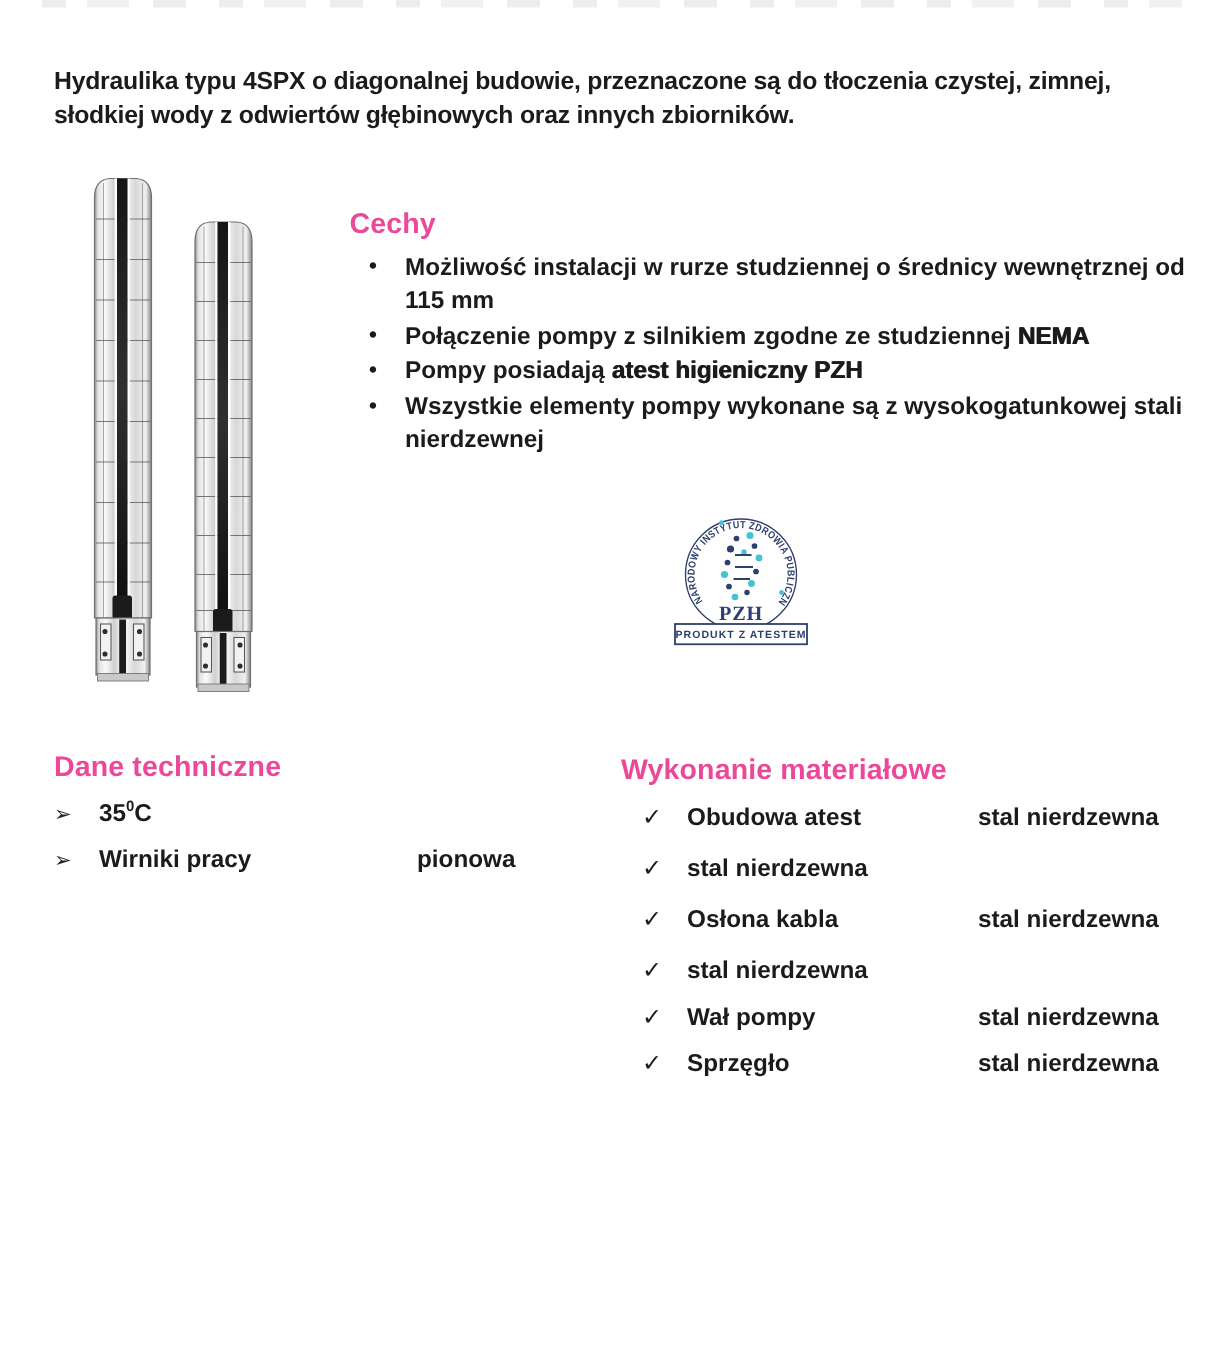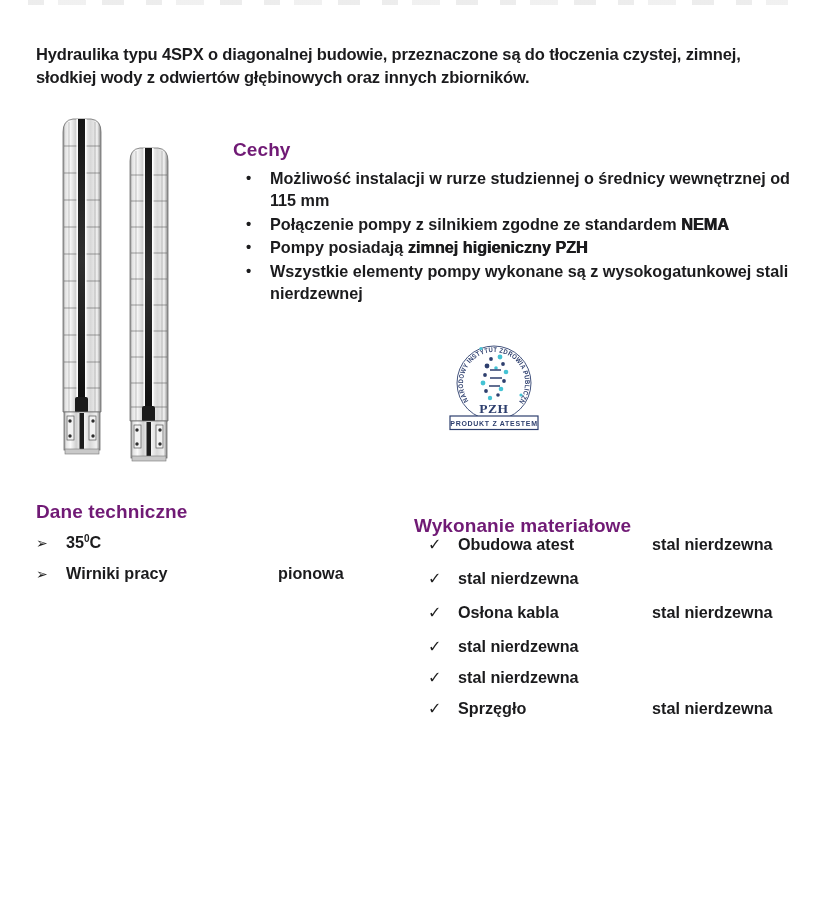--- a/index.html
+++ b/index.html
@@ -13,41 +13,41 @@
     background:repeating-linear-gradient(90deg,#9a9a9a 0 16px,transparent 16px 30px,#b0b0b0 30px 58px,transparent 58px 74px,#9a9a9a 74px 96px,transparent 96px 118px);
   }
   .intro{
     position:absolute;left:36px;top:26px;width:762px;
     font-size:16.5px;line-height:23px;font-weight:700;letter-spacing:-0.15px;color:#1b1b1d;
   }
   .pump{position:absolute;}
   .pump-large{left:59px;top:116px;width:46px;height:340px;}
   .pump-small{left:126px;top:145px;width:46px;height:318px;}
 
-  .sec-title{position:absolute;font-size:19px;font-weight:700;color:#701a75;letter-spacing:0.1px;}
+  .sec-title{position:absolute;font-size:19px;font-weight:700;color:#ec4899;letter-spacing:0.1px;}
   .features-title{left:233px;top:139px;}
   .features-list{
     position:absolute;left:233px;top:167px;width:572px;margin:0;padding:0;list-style:none;
     font-size:16.2px;line-height:22.4px;font-weight:700;color:#1b1b1d;
   }
   .features-list li{position:relative;padding-left:37px;margin-bottom:1px;}
   .features-list .bullet{position:absolute;left:13px;top:0;font-size:15px;}
   .xbold{text-shadow:0.6px 0 0 currentColor;}
 
   .badge{position:absolute;left:444px;top:337px;width:100px;height:100px;}
 
   .tech-title{left:36px;top:501px;}
   .tech-row{
     position:absolute;left:36px;width:345px;display:grid;grid-template-columns:30px 212px auto;
     font-size:16.2px;font-weight:700;color:#1b1b1d;align-items:baseline;
   }
   .tech-row .marker{font-size:14px;color:#222;}
   .tech-row .val sup{font-size:10px;vertical-align:super;line-height:0;}
 
-  .mat-title{left:414px;top:503px;margin-top:12px;}
+  .mat-title{left:414px;top:503px;}
   .mat-row{
     position:absolute;left:414px;width:375px;display:grid;grid-template-columns:44px 194px auto;
     font-size:16.2px;font-weight:700;color:#1b1b1d;align-items:baseline;
   }
   .mat-row .check{font-size:16px;color:#1d1d1d;padding-left:14px;}
 </style>
 </head>
 <body>
 
 <div class="page">
@@ -114,24 +114,24 @@
       <rect x="6" y="311" width="34" height="5" fill="#c9c9c9" stroke="#777777" stroke-width="0.6"></rect>
     </svg>
   </div>
 
   <div class="sec-title features-title">Cechy</div>
   <ul class="features-list">
     <li>
       <span class="bullet">•</span><span>Możliwość instalacji w rurze studziennej o średnicy wewnętrznej od 115 mm</span><span class="xbold"></span>
     </li>
     <li>
-      <span class="bullet">•</span><span>Połączenie pompy z silnikiem zgodne ze standardem </span><span class="xbold">NEMA</span>
-    </li>
-    <li>
-      <span class="bullet">•</span><span>Pompy posiadają </span><span class="xbold">zimnej higieniczny PZH</span>
+      <span class="bullet">•</span><span>Połączenie pompy z silnikiem zgodne ze studziennej </span><span class="xbold">NEMA</span>
+    </li>
+    <li>
+      <span class="bullet">•</span><span>Pompy posiadają </span><span class="xbold">atest higieniczny PZH</span>
     </li>
     <li>
       <span class="bullet">•</span><span>Wszystkie elementy pompy wykonane są z wysokogatunkowej stali nierdzewnej</span><span class="xbold"></span>
     </li>
   </ul>
 
   <div class="badge">
     <svg width="100" height="100" viewBox="0 0 100 100" xmlns="http://www.w3.org/2000/svg">
       <defs>
         <path id="ringPath" d="M 24.6,63.8 A 31,31 0 1 1 75.4,63.8" fill="none"></path>
@@ -189,20 +189,21 @@
     <span class="check">✓</span>
     <span>Osłona kabla</span>
     <span>stal nierdzewna</span>
   </div>
   <div class="mat-row" style="top:637px">
     <span class="check">✓</span>
     <span>stal nierdzewna</span>
   </div>
   <div class="mat-row" style="top:668px">
     <span class="check">✓</span>
+    <span>Wał pompy</span>
     <span>stal nierdzewna</span>
   </div>
   <div class="mat-row" style="top:699px">
     <span class="check">✓</span>
     <span>Sprzęgło</span>
     <span>stal nierdzewna</span>
   </div>
 
 </div>
 

